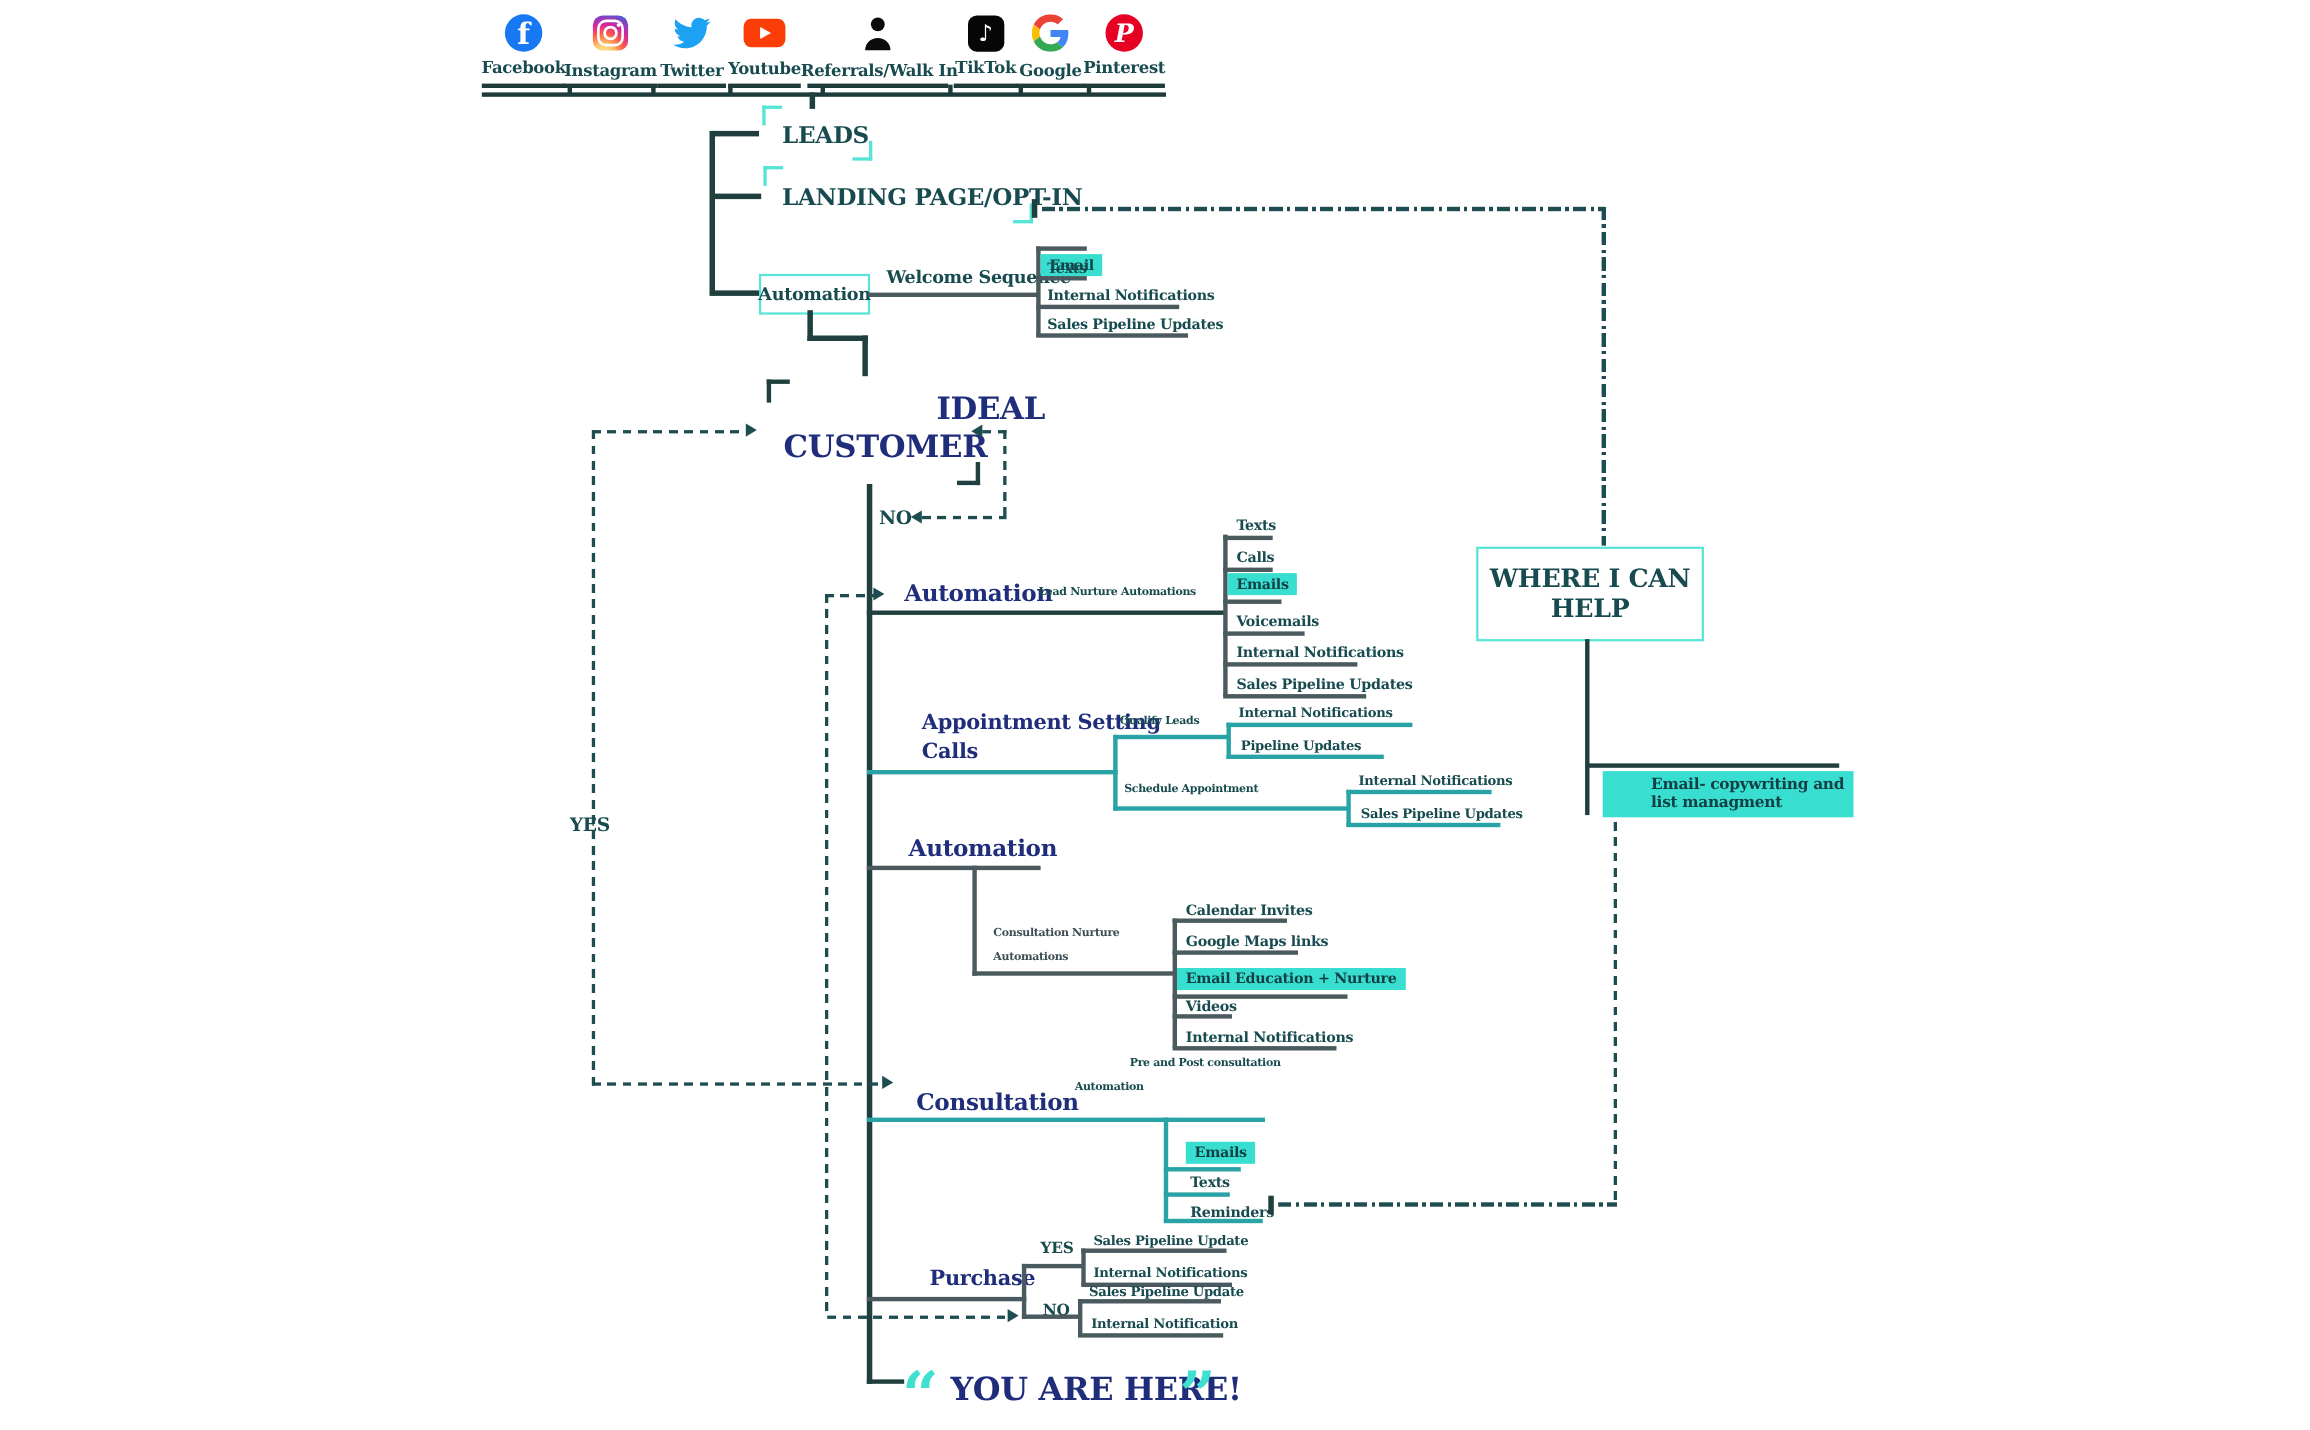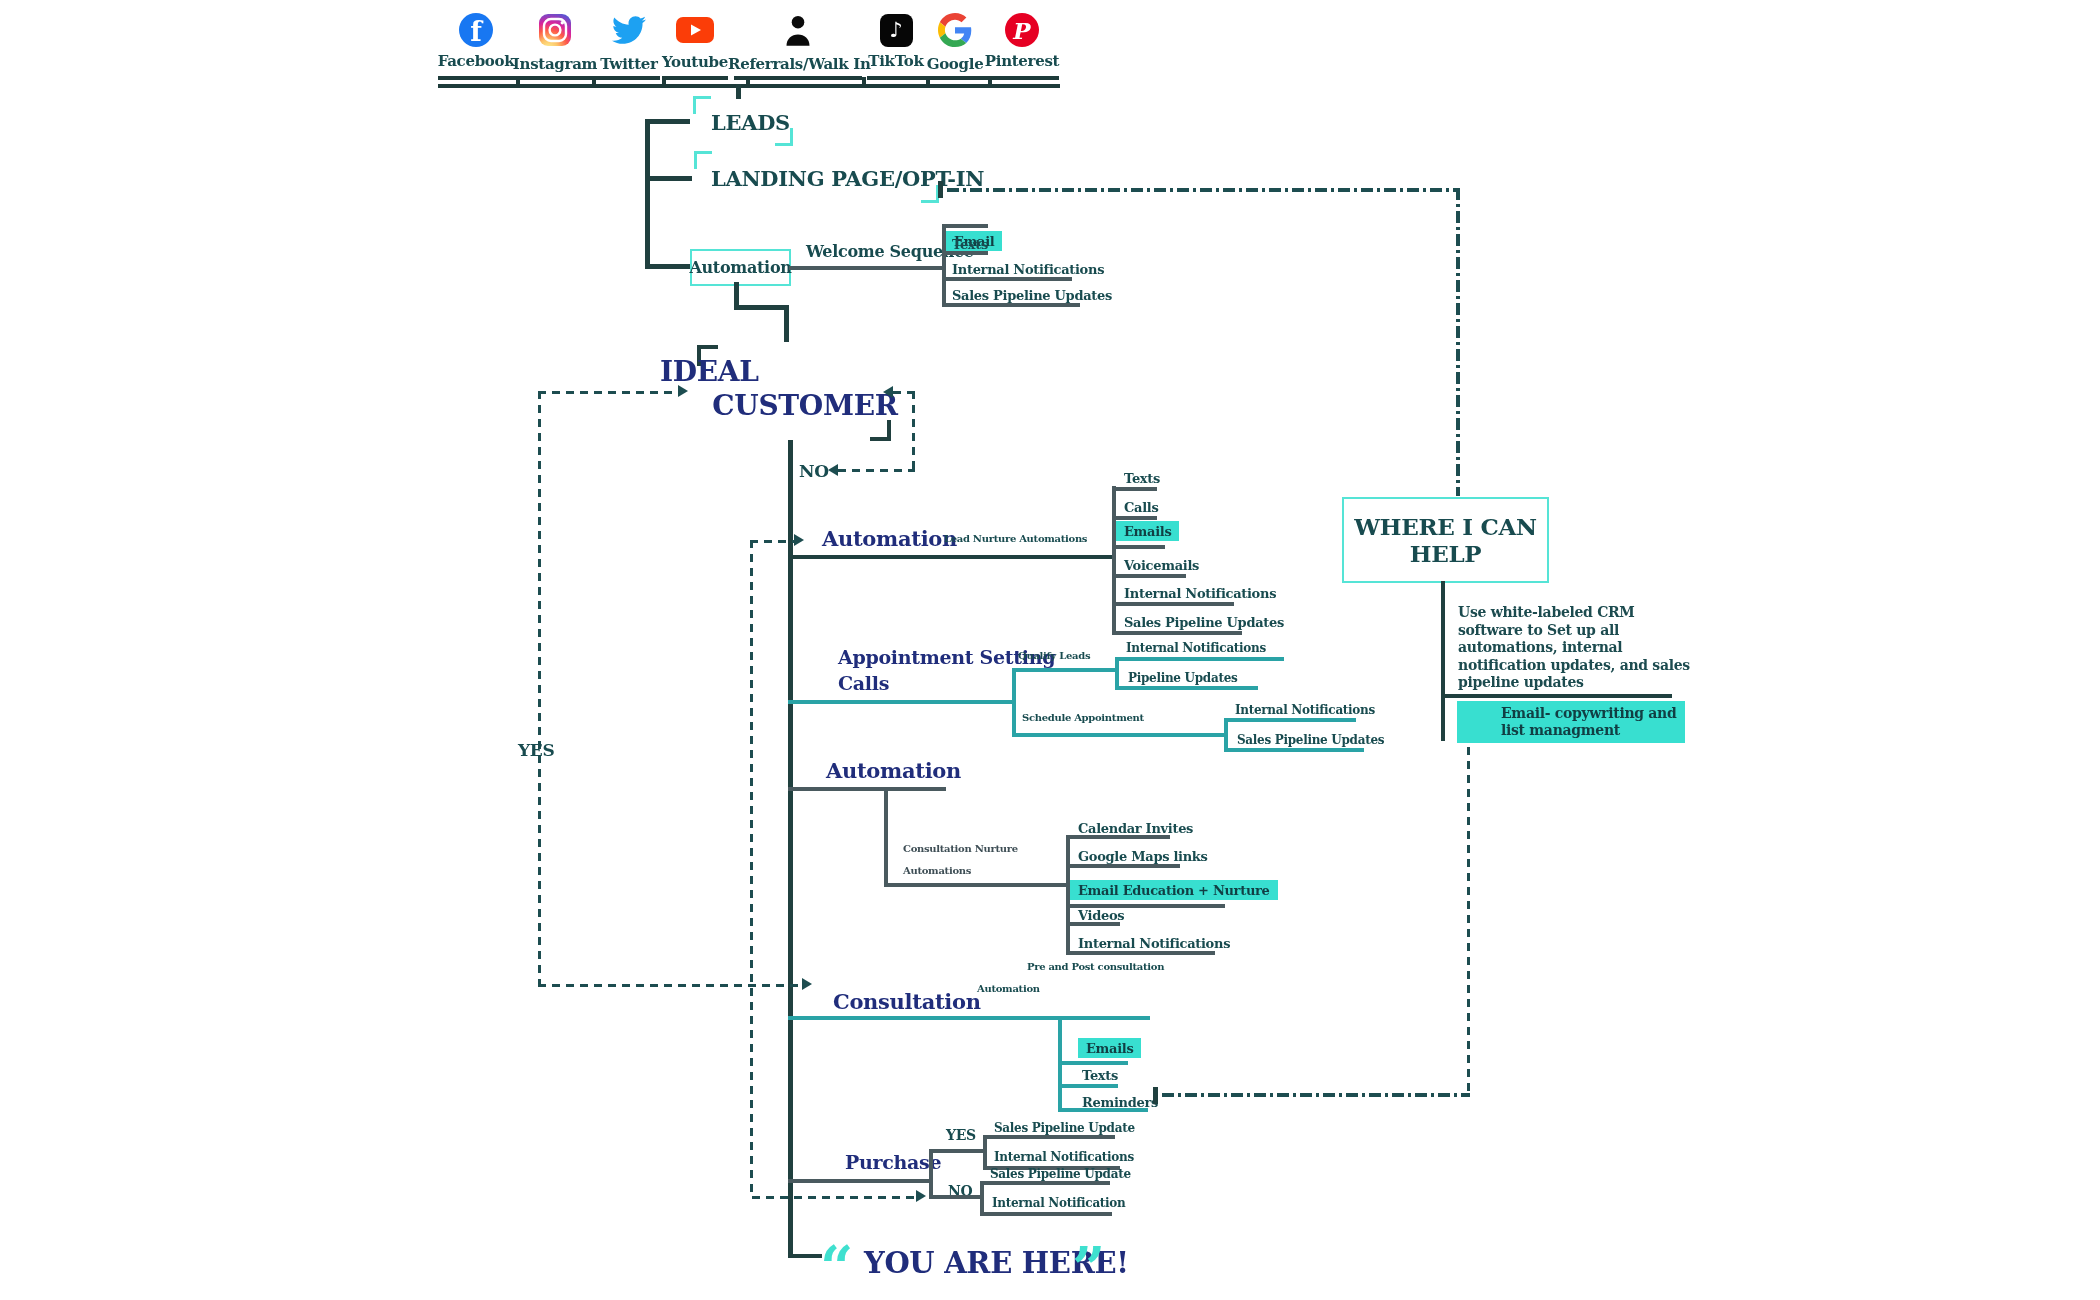--- a/index.html
+++ b/index.html
@@ -176,21 +176,21 @@
   <div class="lbl" style="left:952px;top:262px;">Internal Notifications</div>
   <div class="ul" style="left:942px;top:277px;width:130px;"></div>
   <div class="lbl" style="left:952px;top:288px;">Sales Pipeline Updates</div>
   <div class="ul" style="left:942px;top:303px;width:138px;"></div>
 
   <div class="v" style="left:734px;top:282px;height:28px;width:5px;"></div>
   <div class="h" style="left:734px;top:305px;width:55px;height:5px;"></div>
   <div class="v" style="left:784px;top:305px;height:37px;width:5px;"></div>
 
   <div class="brk dk-tlc" style="left:697px;top:345px;"></div>
-  <div class="navy" style="left:660px;top:355px;width:290px;text-align:left;font-size:28px;">IDEAL</div>
+  <div class="navy" style="left:660px;top:355px;width:290px;text-align:right;font-size:28px;">IDEAL</div>
   <div class="navy" style="left:660px;top:389px;width:290px;text-align:center;font-size:28px;">CUSTOMER</div>
   <div class="brk dk-brc" style="left:870px;top:420px;"></div>
 
   <div class="v" style="left:788px;top:440px;height:818px;width:4.5px;"></div>
   <div class="h" style="left:788px;top:1254px;width:34px;"></div>
 
   <div class="dashh" style="left:893px;top:391px;width:22px;"></div>
   <div class="arr-l" style="left:883px;top:386px;"></div>
   <div class="dashv" style="left:912px;top:391px;height:80px;"></div>
   <div class="dashh" style="left:838px;top:469px;width:77px;"></div>
@@ -304,17 +304,16 @@
 
   <div class="quote" style="left:820px;top:1248px;">“</div>
   <div class="navy" style="left:864px;top:1246px;font-size:29px;">YOU ARE HERE!</div>
   <div class="quote" style="left:1072px;top:1248px;">”</div>
 
   <div class="box" style="left:1342px;top:497px;width:203px;height:82px;flex-direction:column;">
     <span class="lbl" style="position:static;font-size:23px;">WHERE I CAN</span>
     <span class="lbl" style="position:static;font-size:23px;">HELP</span>
   </div>
   <div class="v" style="left:1441px;top:581px;height:160px;width:4px;"></div>
-  <div class="para" style="left:1458px;top:604px;">Use white-labeled CRM software to Set up all automations, internal notification updates, and sales pipeline updates</div>
   <div class="ul dk" style="left:1441px;top:694px;width:231px;"></div>
   <div class="chip big" style="left:1457px;top:701px;padding-left:44px;">Email- copywriting and list managment</div>
 
 </div>
 
 </body></html>

